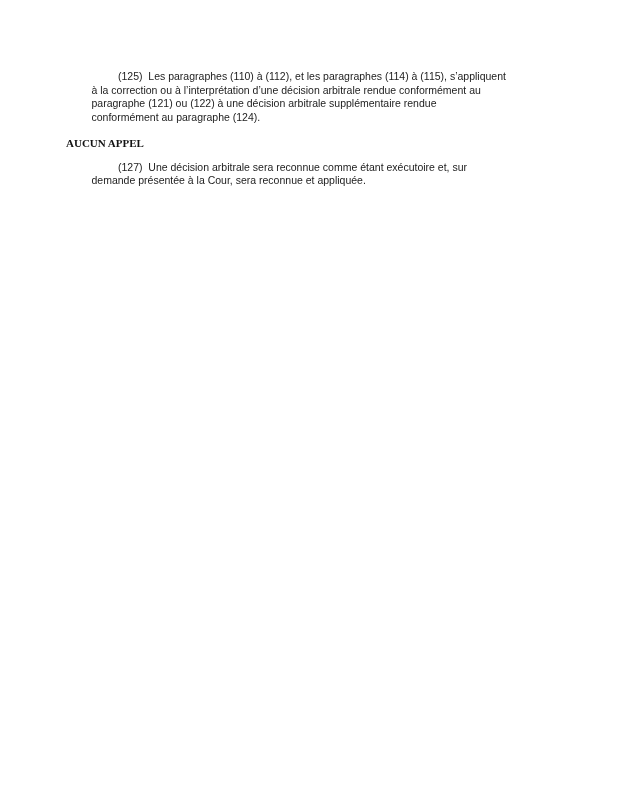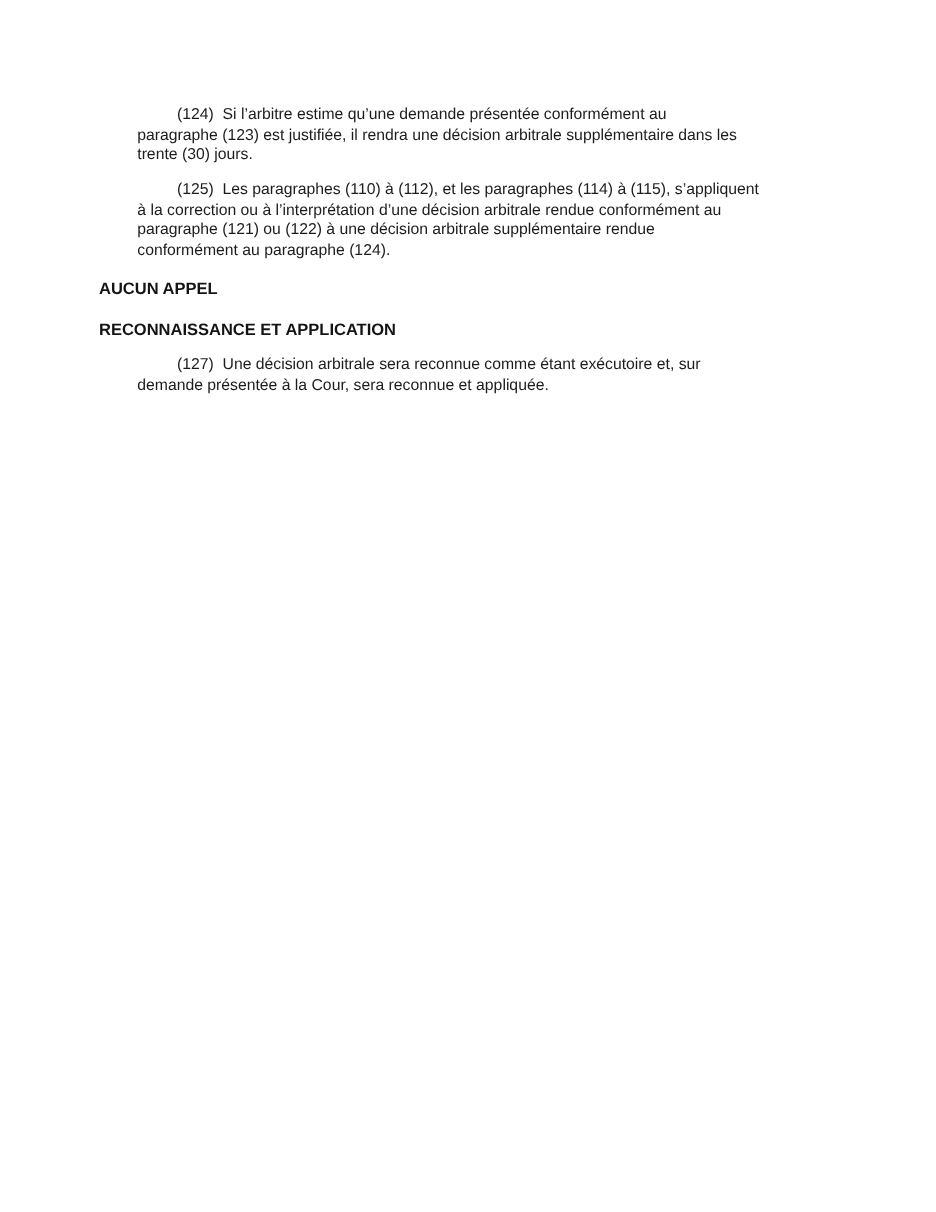--- a/index.html
+++ b/index.html
@@ -34,40 +34,37 @@
     white-space: pre-line;
     color: #1c1c1c;
   }
   .doc h2 {
     margin: 13px 0 10px 0;
     font-size: 11px;
     line-height: 13.5px;
     font-weight: bold;
     color: #141414;
     white-space: nowrap;
+    font-family: Liberation Serif, serif;
   }
 </style>
 </head>
 <body style="background: rgb(255, 255, 255);">
 
 <main class="page" style="color: rgb(28, 28, 28);">
   <section class="doc">
 
-    <p>(124)&nbsp; Si l’arbitre estime qu’une demande présentée conformément au
-paragraphe (123) est justifiée, il rendra une décision arbitrale supplémentaire dans les
-trente (30) jours.</p>
 
     <p>(125)&nbsp; Les paragraphes (110) à (112), et les paragraphes (114) à (115), s’appliquent
 à la correction ou à l’interprétation d’une décision arbitrale rendue conformément au
 paragraphe (121) ou (122) à une décision arbitrale supplémentaire rendue
 conformément au paragraphe (124).</p>
 
     <h2>AUCUN APPEL</h2>
 
 
-    <h2>RECONNAISSANCE ET APPLICATION</h2>
 
     <p>(127)&nbsp; Une décision arbitrale sera reconnue comme étant exécutoire et, sur
 demande présentée à la Cour, sera reconnue et appliquée.</p>
 
 
   </section>
 </main>
 
 </body></html>

